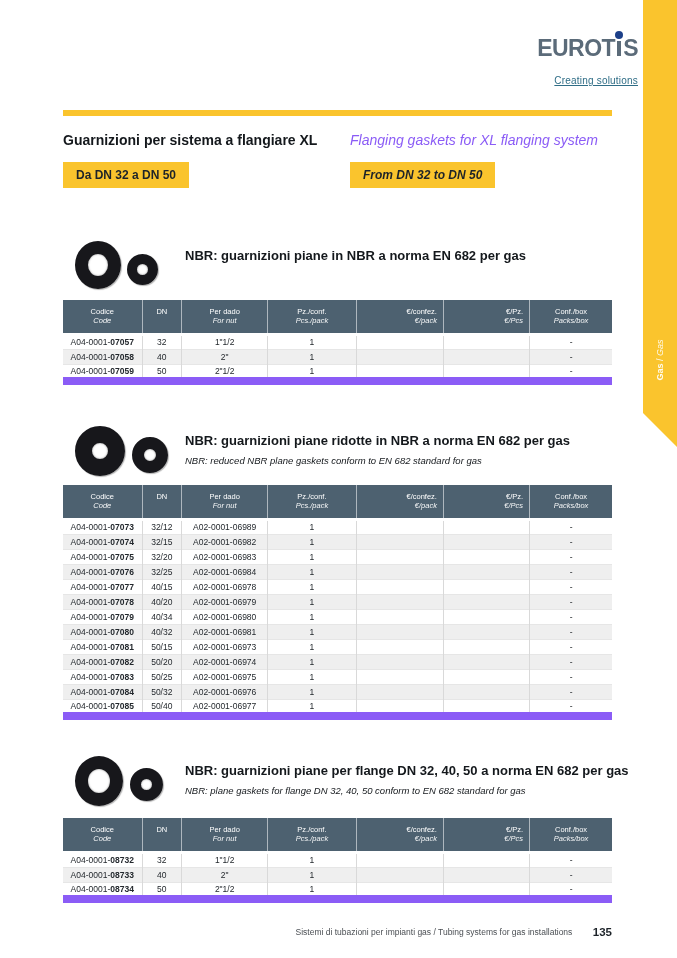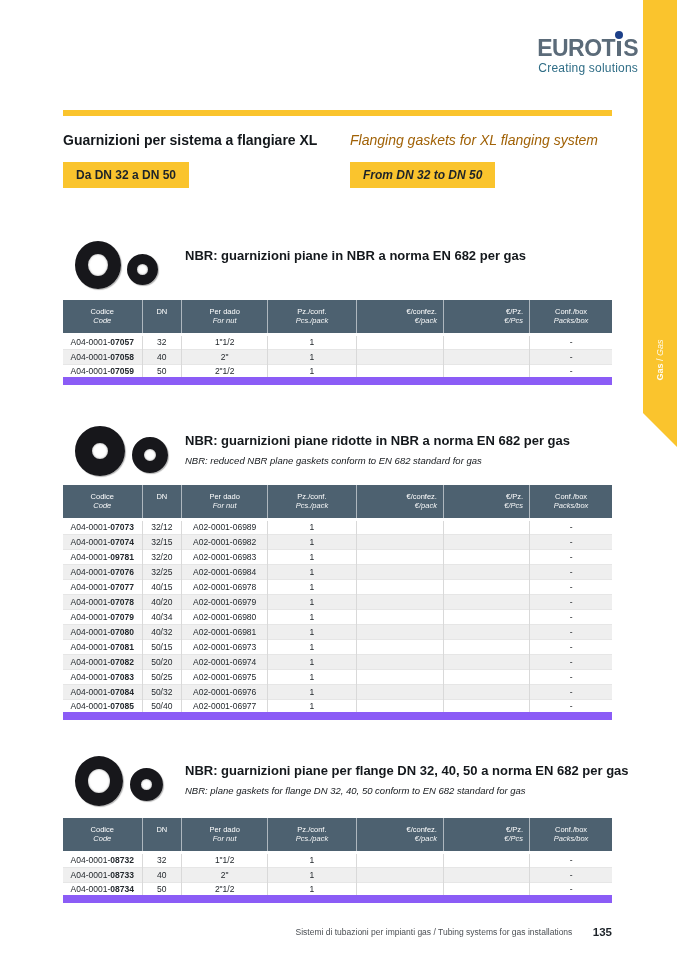--- a/index.html
+++ b/index.html
@@ -8,37 +8,37 @@
   .page {
     position:relative; width:677px; height:958px; margin:0 auto;
     background:#fff; overflow:hidden; color:#1d2329;
   }
 
   
   .logo { position:absolute; top:36px; right:39px; text-align:right; }
   .logo-word { font-size:23px; font-weight:800; color:#5b6b79; letter-spacing:-0.5px; line-height:24px; white-space:nowrap; }
   .logo-i { display:inline-block; position:relative; width:4px; height:15px; background:#5b6b79; margin:0 2px; }
   .logo-i .dot { position:absolute; top:-10px; left:-2px; width:8px; height:8px; border-radius:50%; background:#1d4089; }
-  .logo-tagline { font-size:12px; color:#2f6d86; margin-top:1px; letter-spacing:0.2px; }
+  .logo-tagline { font-size:10px; color:#2f6d86; margin-top:15px; letter-spacing:0.2px;text-decoration:underline; }
 
   
   .side-tab { position:absolute; top:0; right:0; width:34px; height:447px; }
   .side-tab .bar { position:absolute; top:0; left:0; width:34px; height:413px; background:var(--accent,#FAC42D); }
   .side-tab .tail { position:absolute; top:413px; left:0; width:34px; height:34px; background:var(--accent,#FAC42D);
     clip-path:polygon(0 0, 100% 0, 100% 100%); }
   .side-tab .vtext { position:absolute; top:355px; left:50%; transform:translateX(-50%) rotate(-90deg);
     white-space:nowrap; font-size:9px; color:rgba(255,255,255,0.92); }
   .vtext .it { font-weight:700; }
   .vtext .en { font-style:italic; }
 
   
   .rule { position:absolute; top:110px; left:63px; width:549px; height:6px; background:var(--accent,#FAC42D); }
   .titles { position:absolute; top:132px; left:63px; width:549px; height:20px; }
   .title-it { position:absolute; left:0; top:0; font-size:14px; font-weight:700; color:#14181c; white-space:nowrap; }
-  .title-en { position:absolute; left:287px; top:0; font-size:14px; font-style:italic; color:#a16207; white-space:nowrap; }
+  .title-en { position:absolute; left:287px; top:0; font-size:14px; font-style:italic; color:#8b5cf6; white-space:nowrap; }
   .badges { position:absolute; top:162px; left:63px; width:549px; height:26px; }
   .badge { position:absolute; top:0; height:26px; line-height:26px; padding:0 13px; background:var(--accent,#FAC42D);
     font-size:12px; font-weight:700; color:#1d2329; white-space:nowrap; }
   .badge-it { left:0; }
   .badge-en { left:287px; font-style:italic; }
 
   
   .section { position:absolute; left:63px; width:549px; height:60px; }
   .s1 { top:239px; } .s2 { top:424px; } .s3 { top:754px; }
   .s-img { position:absolute; left:12px; top:0; width:112px; height:58px; }
@@ -237,21 +237,21 @@
         <tr>
           <td class="col0 al-center cell-code-td"><span>A04-0001-</span><b>07074</b></td>
           <td class="col1 al-center">32/15</td>
           <td class="col2 al-center">A02-0001-06982</td>
           <td class="col3 al-center">1</td>
           <td class="col4 al-right"></td>
           <td class="col5 al-right"></td>
           <td class="col6 al-center">-</td>
         </tr>
         <tr>
-          <td class="col0 al-center cell-code-td"><span>A04-0001-</span><b>09781</b></td>
+          <td class="col0 al-center cell-code-td"><span>A04-0001-</span><b>07075</b></td>
           <td class="col1 al-center">32/20</td>
           <td class="col2 al-center">A02-0001-06983</td>
           <td class="col3 al-center">1</td>
           <td class="col4 al-right"></td>
           <td class="col5 al-right"></td>
           <td class="col6 al-center">-</td>
         </tr>
         <tr>
           <td class="col0 al-center cell-code-td"><span>A04-0001-</span><b>07076</b></td>
           <td class="col1 al-center">32/25</td>

